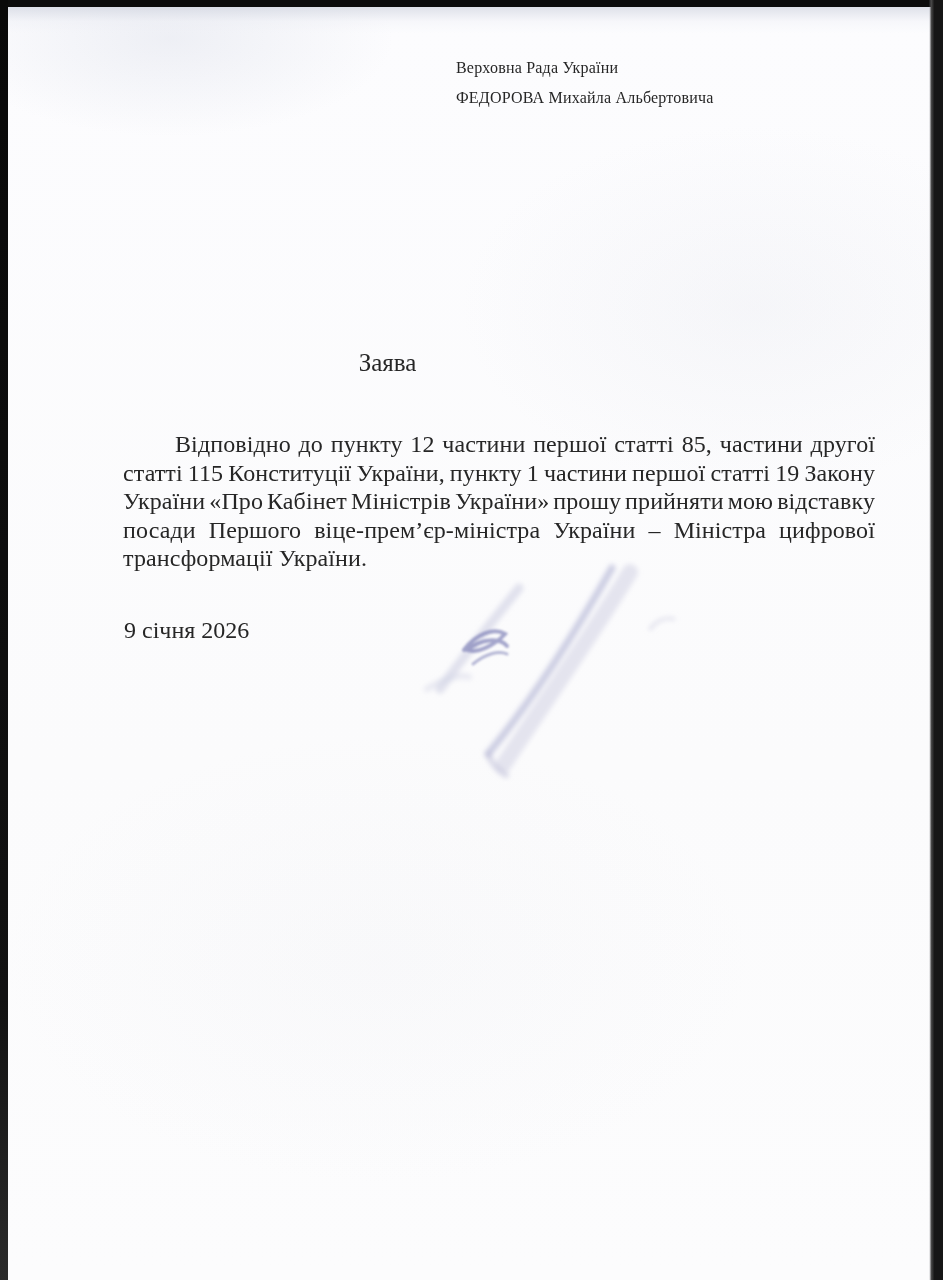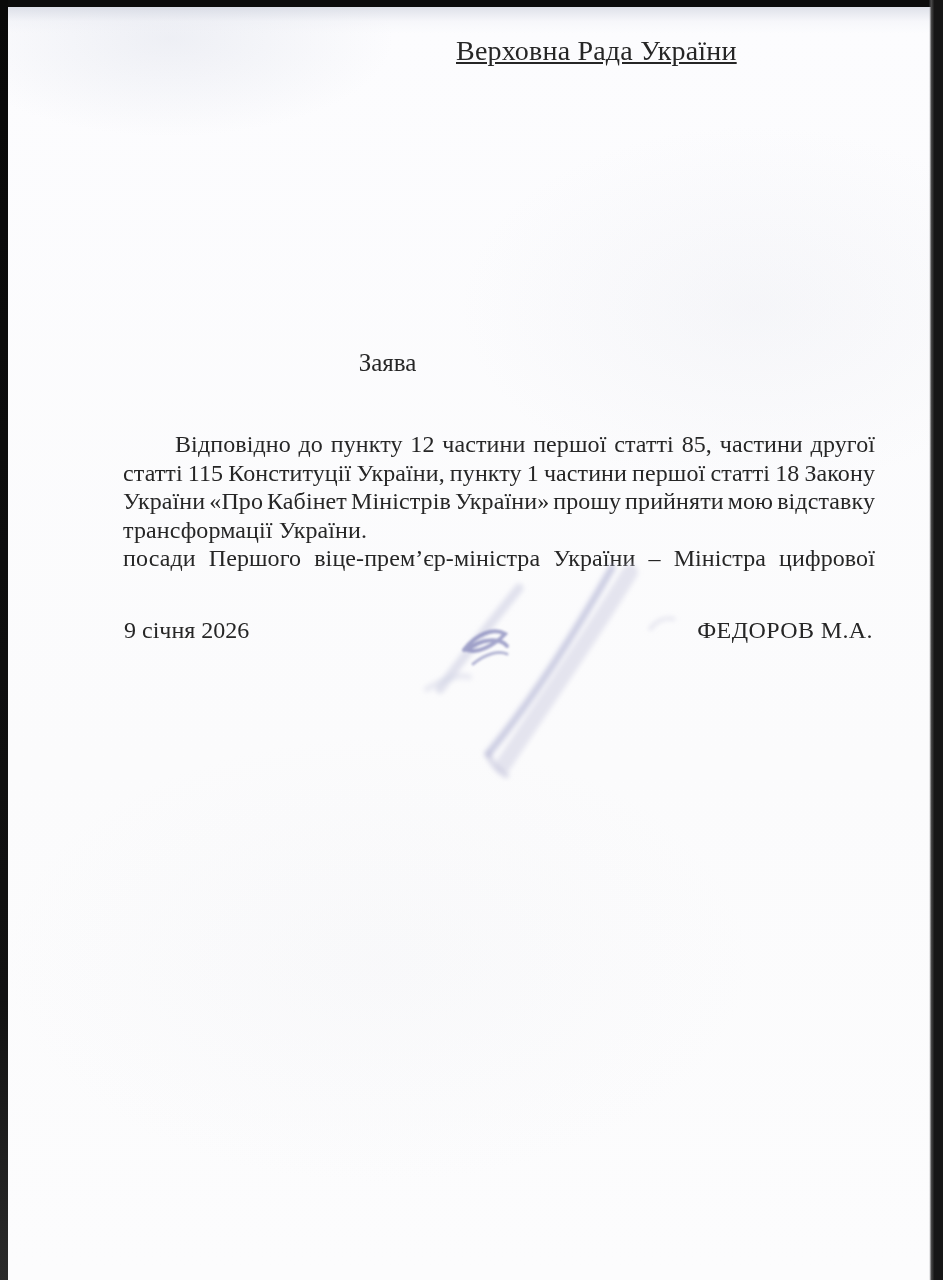--- a/index.html
+++ b/index.html
@@ -32,24 +32,23 @@
     position: absolute; top: 0; bottom: 0; left: 0; width: 8px;
     background: linear-gradient(to bottom, #090909, #121212 78%, #2b2b2b);
   }
   .edge-right {
     position: absolute; top: 0; bottom: 0; right: 0; width: 14px;
     background: linear-gradient(to left, #161616 62%, #4a4a4a 84%, rgba(130,130,135,0.25) 95%, rgba(150,150,150,0));
   }
 
   
   .addressee {
-    position: absolute; left: 456px; top: 36px; width: 430px;
-    font-size: 28px; line-height: 30px;
+    position: absolute; left: 456px; top: 53px; width: 430px;
+    font-size: 16px; line-height: 30px;
     letter-spacing: 0.2px;
-    text-decoration: underline;
   }
 
   
   .doc-title {
     position: absolute; left: 0; top: 348px; width: 775px;
     text-align: center;
     font-size: 25px; line-height: 30px;
   }
 
   
@@ -96,30 +95,31 @@
 
 <div class="scan">
 
   <div class="edge-top"></div>
   <div class="edge-top-shade"></div>
   <div class="edge-left"></div>
   <div class="edge-right"></div>
 
   <div class="addressee">
     <div>Верховна Рада України</div>
+    <div>ФЕДОРОВА Михайла Альбертовича</div>
   </div>
 
   <div class="doc-title">Заява</div>
 
   <div class="body-paragraph">
     <div class="jline">Відповідно до пункту 12 частини першої статті 85, частини другої</div>
-    <div class="jline">статті 115 Конституції України, пункту 1 частини першої статті 18 Закону</div>
+    <div class="jline">статті 115 Конституції України, пункту 1 частини першої статті 19 Закону</div>
     <div class="jline">України «Про Кабінет Міністрів України» прошу прийняти мою відставку з</div>
+    <div class="jline">посади Першого віце-прем’єр-міністра України – Міністра цифрової</div>
     <div class="jline last">трансформації України.</div>
-    <div class="jline">посади Першого віце-прем’єр-міністра України – Міністра цифрової</div>
   </div>
 
   <div class="signature-wrap">
     <svg viewBox="0 0 282 244" width="282" height="244" xmlns="http://www.w3.org/2000/svg">
       <defs>
         <filter id="sigBlurSoft" x="-30%" y="-30%" width="160%" height="160%">
             <feGaussianBlur stdDeviation="2.8"></feGaussianBlur>
           </filter>
         <filter id="sigBlurCore" x="-30%" y="-30%" width="160%" height="160%">
             <feGaussianBlur stdDeviation="1.2"></feGaussianBlur>
@@ -134,15 +134,14 @@
         <path d="M244,91 C251,82 260,79 268,81" stroke="#c9cade" stroke-width="3" opacity="0.58"></path>
       </g>
       <g filter="url(#sigBlurCore)" fill="none" stroke-linecap="round" opacity="0.72">
         <path d="M58,112 C70,96 88,89 99,96 C89,107 71,116 61,112 C75,101 93,99 101,108" stroke="#8486ba" stroke-width="4"></path>
         <path d="M67,126 C79,116 93,112 101,116" stroke="#9a9cc6" stroke-width="3"></path>
       </g>
     </svg>
   </div>
 
   <div class="date-line">9 січня 2026</div>
-  <div class="signer-line">ФЕДОРОВ М.А.</div>
 
 </div>
 
 </body></html>

